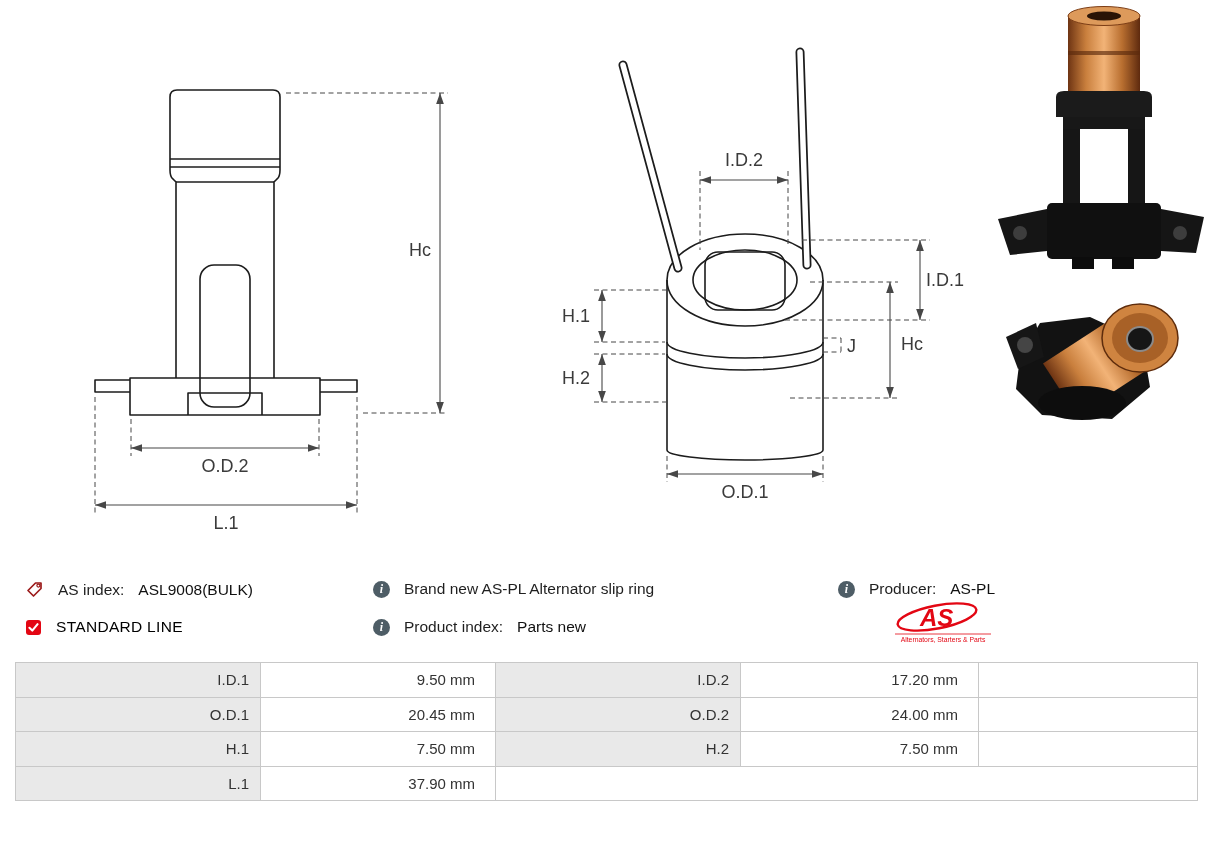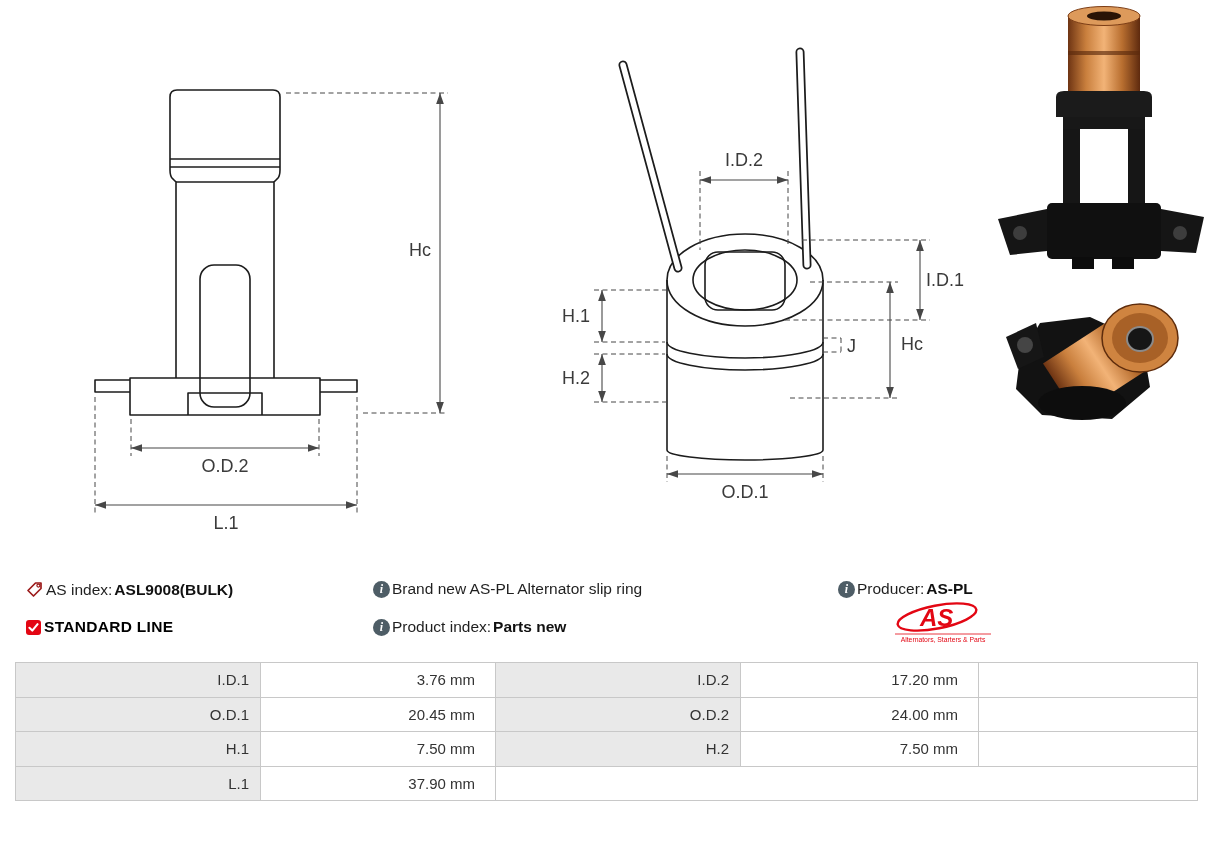--- a/index.html
+++ b/index.html
@@ -6,22 +6,22 @@
   body{background:#fff;font-family:"Liberation Sans",sans-serif}
   #page{position:relative;width:1212px;height:848px;background:#fff;overflow:hidden}
   .drawing{position:absolute}
   #side-view{left:70px;top:75px}
   #section-view{left:560px;top:40px}
   #photos{left:990px;top:5px}
   .outline{fill:none;stroke:#1c1c1c;stroke-width:1.6;stroke-linejoin:round}
   .dim{stroke:#474747;stroke-width:1.1;fill:none}
   .ext{stroke:#474747;stroke-width:1;fill:none;stroke-dasharray:5 3.5}
   .dimlabel{font-family:"Liberation Sans",sans-serif;font-size:18px;fill:#3b3b3b}
-  .info-item{position:absolute;display:flex;align-items:flex-end;gap:2px;font-size:15.5px;color:#1f1f1f;white-space:nowrap}
-  .info-item b{font-weight:bold;color:#111}
+  .info-item{position:absolute;display:flex;align-items:flex-end;gap:14px;font-size:15.5px;color:#1f1f1f;white-space:nowrap}
+  .info-item b{font-weight:normal;color:#111}
   .info-item .ico{flex:none;display:inline-flex}
   .info-ico{width:17px;height:17px;border-radius:50%;background:#4e5d66;color:#fff;
     font:italic bold 12px "Liberation Serif",serif;display:inline-flex;align-items:center;
     justify-content:center;flex:none}
   .std b{color:#000000;letter-spacing:.3px}
   #as-logo{position:absolute;left:893px;top:602px}
   #spec-table{position:absolute;left:15px;top:662px;width:1182px;border-collapse:collapse;table-layout:fixed}
   #spec-table td{border:1px solid #c8c8c8;height:33.6px;font-size:15px;color:#333;text-align:right;padding:0;overflow:hidden}
   #spec-table td.lbl{background:#e9e9e9;padding-right:11px}
   #spec-table td.val{background:#fff;padding-right:20px}
@@ -221,21 +221,21 @@
     <colgroup>
       <col style="width:245px">
         <col style="width:235px">
         <col style="width:245px">
         <col style="width:238px">
         <col style="width:219px">
     </colgroup>
     <tbody>
       <tr>
         <td class="lbl">I.D.1</td>
-        <td class="val">3.76 mm</td>
+        <td class="val">9.50 mm</td>
         <td class="lbl">I.D.2</td>
         <td class="val">17.20 mm</td>
         <td class="fil"></td>
       </tr>
       <tr>
         <td class="lbl">O.D.1</td>
         <td class="val">20.45 mm</td>
         <td class="lbl">O.D.2</td>
         <td class="val">24.00 mm</td>
         <td class="fil"></td>

